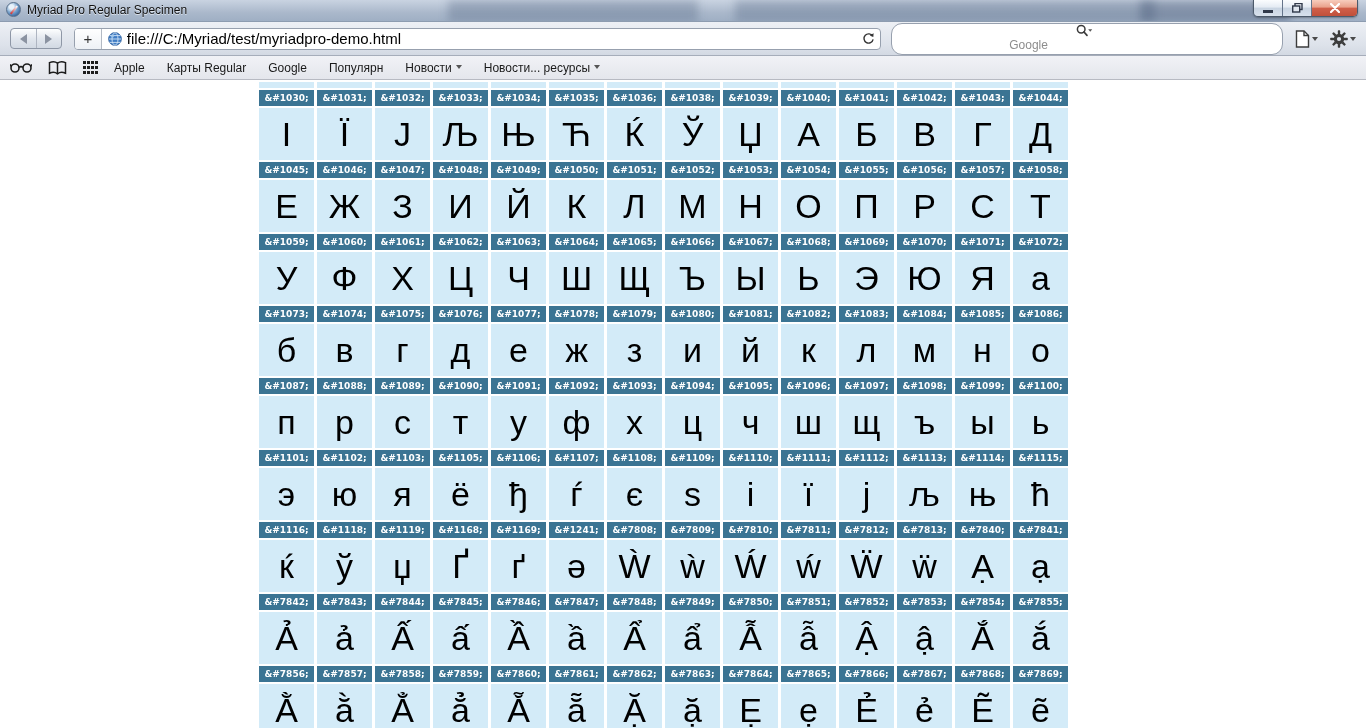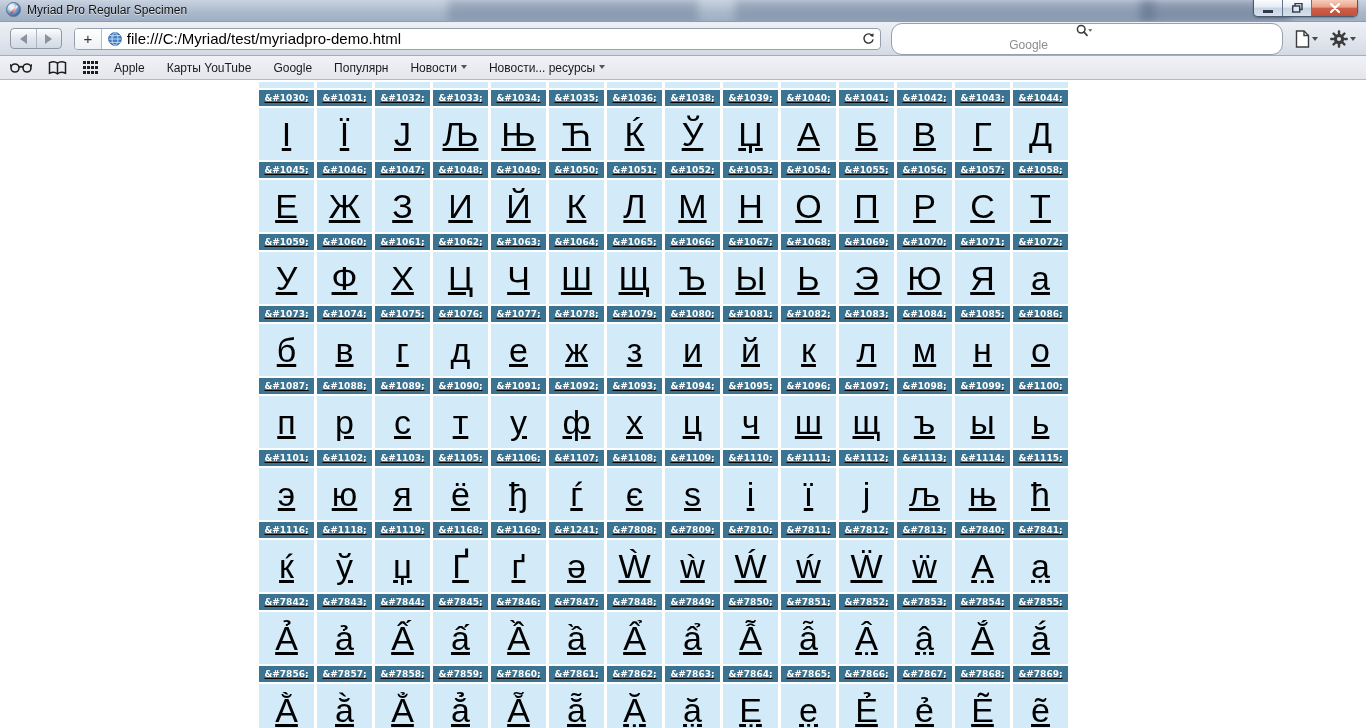--- a/index.html
+++ b/index.html
@@ -62,21 +62,21 @@
   
   .bookmarks { height:24px; background:linear-gradient(#f1f2f6, #e4e6ec);
     border-bottom:1px solid #b7bac2; display:flex; align-items:center; padding:0 10px; }
   .bm-icon { margin-right:16px; display:flex; align-items:center; }
   .bm-items { display:flex; align-items:flex-start; }
   .bm-item { display:flex; align-items:center; font-size:12px; color:#1a1a1a;
     margin-right:22px; cursor:default; white-space:nowrap; }
   .bm-item .caret { margin:2px 0 0 4px; border-top-color:#555; }
 
   
-  .content { height:648px; background:#fff; overflow:hidden;text-decoration:underline; }
+  .content { height:648px; background:#fff; overflow:hidden; }
   table.specimen { border-collapse:separate; border-spacing:3px 2px; margin-left:256px; table-layout:fixed; }
   td.sliver-cell { width:55px; height:6px; background:#d3ebf8; }
   td.code-cell { width:55px; height:16px; background:#3b7493; color:#fff; text-align:center;
     font-family:"DejaVu Sans", sans-serif; font-size:9px; font-weight:bold; }
   td.glyph-cell { width:55px; height:52px; background:#d3ebf8; color:#000; text-align:center;
     font-family:"Liberation Sans","DejaVu Sans", sans-serif; font-size:34px; line-height:50px;
     font-weight:normal; overflow:visible; }
 </style>
 </head>
 <body>
@@ -205,21 +205,21 @@
           <rect x="8" y="10" width="3" height="3"></rect>
           <rect x="12" y="10" width="3" height="3"></rect>
       </g>
     </svg>
   </span>
   <div class="bm-items">
       <span class="bm-item">
         <span>Apple</span>
       </span>
       <span class="bm-item">
-        <span>Карты YouTube</span>
+        <span>Карты Regular</span>
       </span>
       <span class="bm-item">
         <span>Google</span>
       </span>
       <span class="bm-item">
         <span>Популярн</span>
       </span>
       <span class="bm-item">
         <span>Новости</span>
         <span class="caret"></span>

